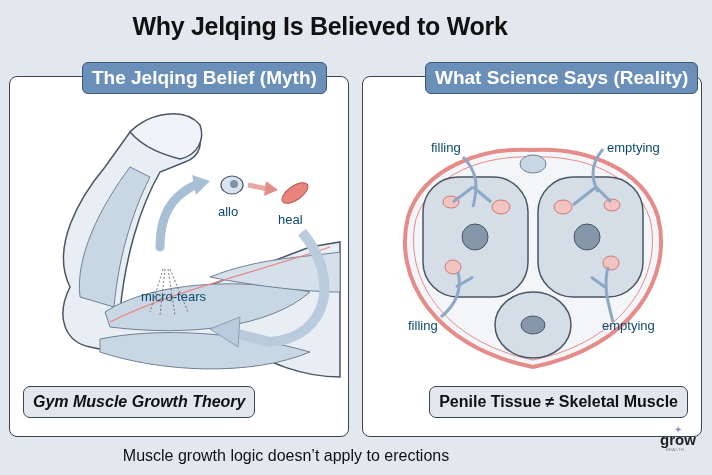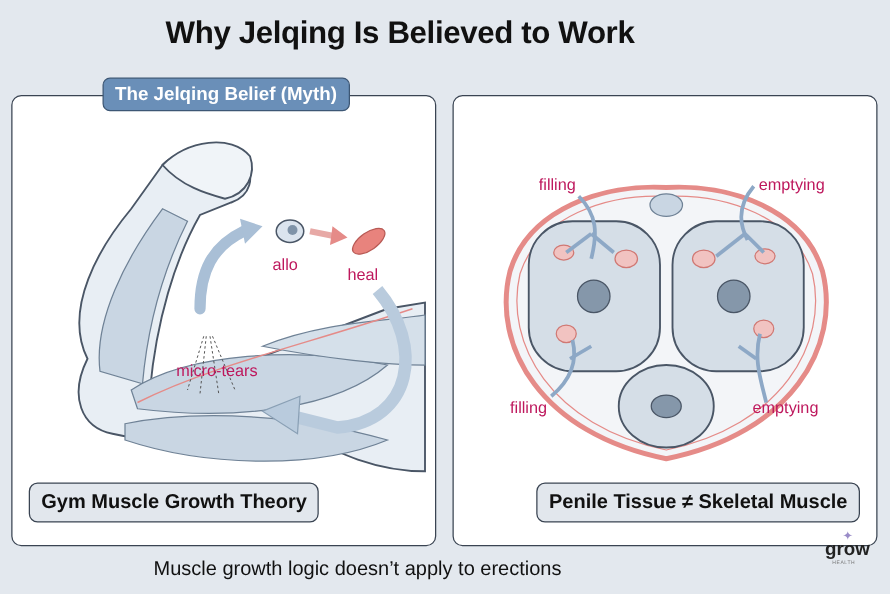--- a/index.html
+++ b/index.html
@@ -16,36 +16,36 @@
   }
   .panel {
     position: absolute; top: 76px; width: 340px; height: 361px;
     background: #ffffff; border: 1.5px solid #3a4452; border-radius: 8px;
     box-sizing: border-box;
   }
   .panel.left { left: 9px; }
   .panel.right { left: 362px; }
   .panel-tab {
     position: absolute; top: -15px;
-    background: #6a8fb8; color: #fff; font-weight: bold; font-size: 15px;
+    background: #6a8fb8; color: #fff; font-weight: bold; font-size: 19px;
     border: 1.5px solid #3d5775; border-radius: 6px;
     padding: 4px 9px; white-space: nowrap;
   }
   .panel.left .panel-tab { left: 72px; }
   .panel.right .panel-tab { left: 62px; }
   .panel-footer {
     position: absolute; bottom: 18px;
     background: #e2e7ed; border: 1.5px solid #3a4452; border-radius: 7px;
     font-weight: bold; font-size: 16px; color: #111; padding: 6px 9px;
     white-space: nowrap;
   }
-  .panel.left .panel-footer { left: 13px; }
+  .panel.left .panel-footer { left: 13px; font-style: italic; }
   .panel.right .panel-footer { right: 13px; }
   svg.illus { position: absolute; left: 0; top: 0; }
-  .lbl { position: absolute; font-size: 13px; color: #be185d; white-space: nowrap; text-align: right; }
+  .lbl { position: absolute; font-size: 13px; color: #0c4a6e; white-space: nowrap; text-align: right; }
   .caption {
     position: absolute; top: 447px; left: 0; width: 572px; text-align: center;
     font-size: 16px; color: #111;
   }
   .logo {
     position: absolute; left: 660px; top: 432px; width: 30px; text-align: center;
   }
   .logo-main { font-size: 15px; font-weight: bold; color: #222; line-height: 15px; }
   .logo-sub { font-size: 4px; color: #777; letter-spacing: 0.5px; }
   .logo-star { position: absolute; left: 14px; top: -8px; color: #9a8cc8; font-size: 10px; }
@@ -133,20 +133,21 @@
       <path d="M110 110 L128 125"></path>
       <path d="M240 72 C225 90, 230 105, 235 115"></path>
       <path d="M233 110 L210 128"></path>
       <path d="M233 110 L248 125"></path>
       <path d="M95 195 C100 215, 90 230, 78 240"></path>
       <path d="M93 210 L110 200"></path>
       <path d="M245 190 C240 210, 245 225, 250 245"></path>
       <path d="M242 210 L228 200"></path>
     </g>
   </svg>
+  <div class="panel-tab">What Science Says (Reality)</div>
   <div class="lbl" style="left:68px;top:63px;">filling</div>
   <div class="lbl" style="left:244px;top:63px;">emptying</div>
   <div class="lbl" style="left:45px;top:241px;">filling</div>
   <div class="lbl" style="left:239px;top:241px;">emptying</div>
   <div class="panel-footer">Penile Tissue ≠ Skeletal Muscle</div>
 </div>
 
 <div class="caption">Muscle growth logic doesn’t apply to erections</div>
 
 <div class="logo">

